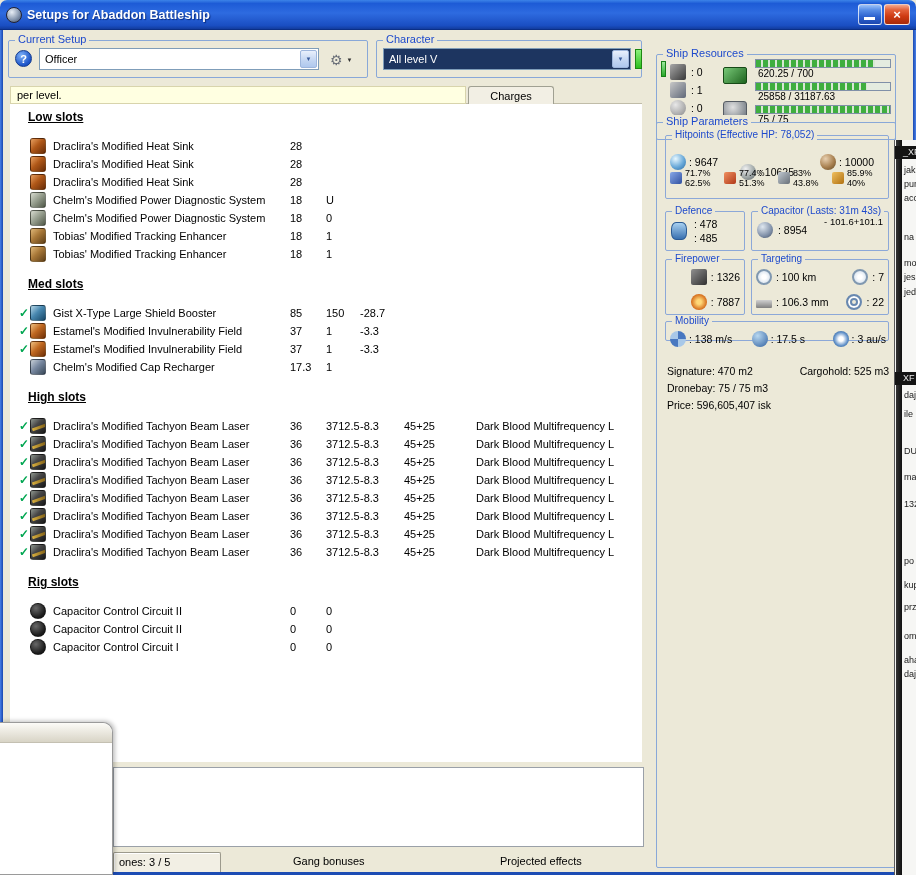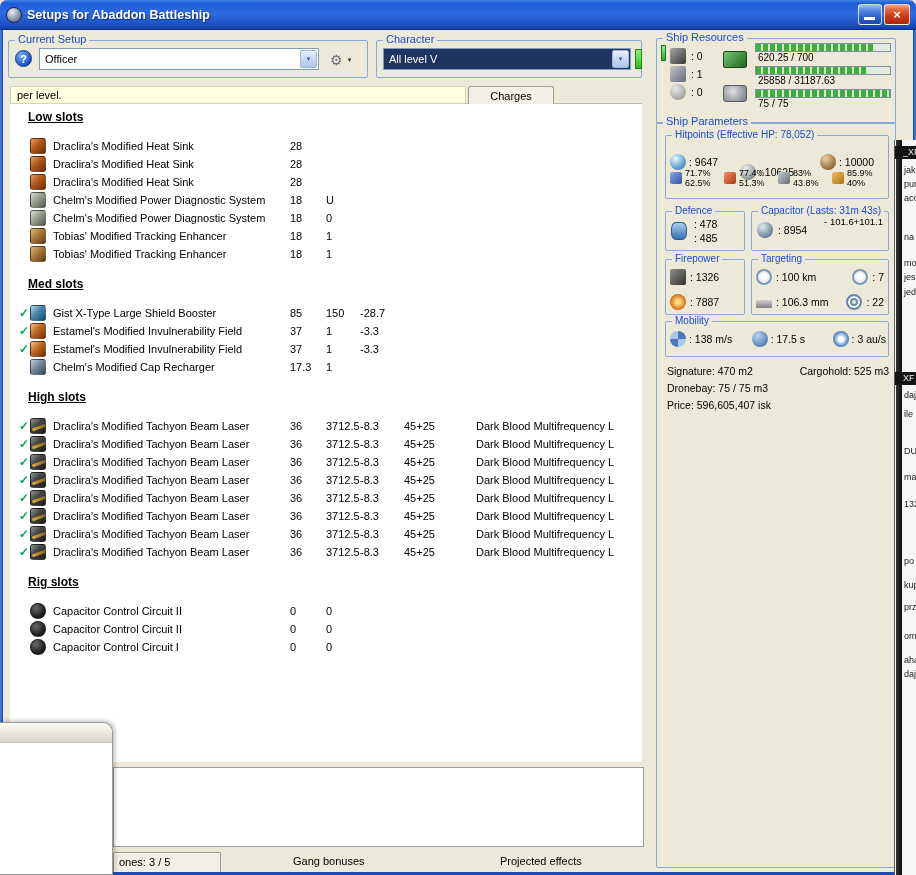--- a/index.html
+++ b/index.html
@@ -77,21 +77,21 @@
 
   
   .drones-box{position:absolute;left:113px;top:737px;width:531px;height:80px;background:#fff;border:1px solid #9AA0A8;}
   .bottom-tabs{position:absolute;left:113px;top:822px;width:531px;height:20px;}
   .btab{position:absolute;top:0;height:28px;line-height:18px;font-size:11px;white-space:nowrap;}
   .btab.b0{left:0;width:108px;background:#F2EFE4;border:1px solid #9C9A8C;border-bottom-color:#ECE9D8;
     border-radius:2px 2px 0 0;padding-left:5px;box-shadow:inset 1px 1px 0 #fff;}
   .btab.b1{left:180px;} .btab.b2{left:387px;}
 
   
-  .g-res{left:656px;top:8px;width:240px;height:86px;}
+  .g-res{left:656px;top:24px;width:240px;height:86px;}
   .slot-indicator{position:absolute;left:4px;top:6px;width:5px;height:16px;
     background:linear-gradient(180deg,#9CE89C,#28A828);border:1px solid #188018;}
   .hardpoints{position:absolute;left:13px;top:8px;}
   .hprow{display:flex;align-items:center;gap:5px;height:18px;}
   .ricon{display:inline-block;width:16px;height:16px;flex:none;}
   .rv{font-size:10.5px;white-space:nowrap;}
   .i-turret{background:linear-gradient(135deg,#A8A8A8,#383838);border-radius:2px;}
   .i-launcher{background:linear-gradient(135deg,#C8C8C8,#606878);border-radius:2px;}
   .i-calib{border-radius:50%;background:radial-gradient(circle at 35% 30%,#E8E8E8,#888888);}
   .i-cpu{position:absolute;left:66px;top:12px;width:24px;height:17px;border-radius:2px;
@@ -130,29 +130,29 @@
 
   .s-cap{left:94px;top:88px;width:138px;height:40px;}
   .i-cap{position:absolute;left:5px;top:10px;border-radius:50%;width:16px;height:16px;
     background:radial-gradient(circle at 35% 30%,#E0E8F0,#8090A8 60%,#404C60);}
   .capv{position:absolute;left:26px;top:12px;font-size:10.5px;text-align:center;}
   .cap-flows{position:absolute;right:5px;top:4px;display:flex;align-items:flex-end;font-size:9.5px;line-height:12px;}
 
   .s-fire{left:8px;top:136px;width:80px;height:56px;}
   .s-targ{left:94px;top:136px;width:138px;height:56px;}
   .rows-host{position:absolute;left:4px;right:4px;top:4px;}
-  .fprow,.tgrow{display:flex;align-items:center;gap:4px;height:25px;}
+  .fprow,.tgrow{display:flex;align-items:center;gap:4px;height:25px;justify-content:flex-end;}
   .tgrow .spacer{flex:1;}
   .i-gun{background:linear-gradient(135deg,#909090,#303030);border-radius:2px;}
   .i-volley{border-radius:50%;background:radial-gradient(circle,#FFD878 20%,#D06010 75%);}
   .i-radar{border-radius:50%;border:2px solid #8098B0;background:radial-gradient(circle,#fff 25%,#C8D8E8);}
   .i-ruler{height:8px;margin-top:4px;border-radius:1px;background:linear-gradient(180deg,#D0D0D0,#808080);}
   .i-sens{border-radius:50%;border:2px solid #6888B0;box-shadow:inset 0 0 0 2px #fff,inset 0 0 0 4px #6888B0;}
 
-  .s-mob{left:8px;top:198px;width:224px;height:36px;}
+  .s-mob{left:8px;top:198px;width:224px;height:20px;}
   .mob-row{position:absolute;left:4px;top:9px;display:flex;width:216px;gap:18px;}
   .mobe{display:inline-flex;align-items:center;gap:3px;}
   .mobe:nth-child(1){width:79px;} .mobe:nth-child(2){width:78px;}
   .i-speed{border-radius:50%;background:conic-gradient(#4878C0 0 25%,#A8C8E8 0 50%,#4878C0 0 75%,#A8C8E8 0);}
   .i-agil{border-radius:50%;background:radial-gradient(circle at 35% 30%,#B8D8F0,#3060A0);}
   .i-warp{border-radius:50%;background:radial-gradient(circle,#fff 20%,#6090C8 60%,#204878);}
 
   .pline{position:absolute;left:10px;width:222px;font-size:10.5px;white-space:nowrap;}
   .p1{top:242px;display:flex;justify-content:space-between;}
   .p2{top:259px;} .p3{top:276px;}

